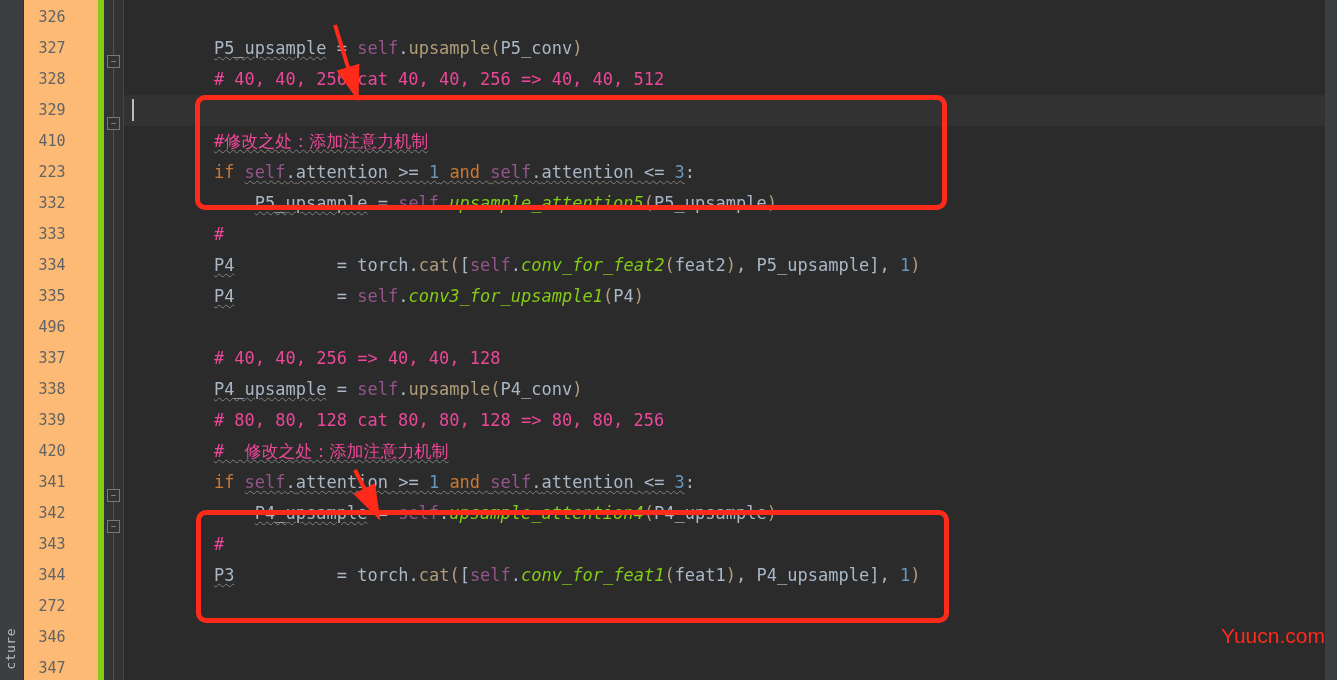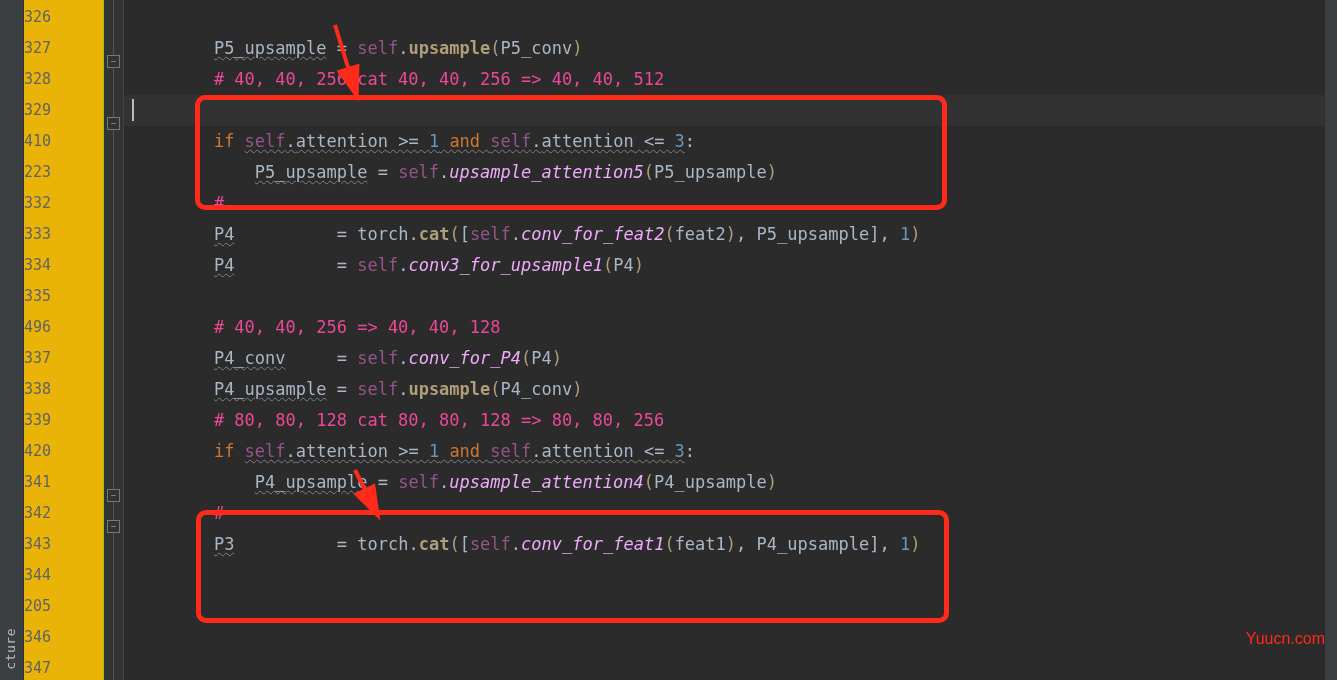--- a/index.html
+++ b/index.html
@@ -29,28 +29,28 @@
     bottom: 10px;
     left: 3px;
     writing-mode: vertical-rl;
     transform: rotate(180deg);
     font-size: 13px;
     color: #bbbbbb;
     letter-spacing: 0.5px;
   }
   .gutter {
     width: 80px;
-    background: #eab308;
-    text-align: left;
+    background: #fdba74;
+    text-align: center;
     padding-top: 2px;
     padding-right: 18px;
     color: #606366;
     font-size: 15px;
     line-height: 31px;
-    border-right: 1px solid #84cc16;
+    border-right: 6px solid #84cc16;
     position: relative;
   }
   .gutter .ln { height: 31px; }
   .fold-column {
     width: 20px;
     background: #313335;
     position: relative;
     border-right: 1px solid #444;
   }
   .fold-line {
@@ -79,22 +79,22 @@
     flex: 1;
     padding-top: 2px;
     padding-left: 8px;
     position: relative;
     line-height: 31px;
   }
   .code-line { height: 31px; white-space: pre; }
   .tok-default { color: #a9b7c6; }
   .tok-self { color: #94558d; margin-top: 20px; }
   .tok-keyword { color: #cc7832; }
-  .tok-func { color: #b09d79; font-weight: bold; }
-  .tok-funcital { color: #f0abfc; font-style: italic; margin-top: 28px; }
+  .tok-func { color: #b09d79; }
+  .tok-funcital { color: #84cc16; font-style: italic; margin-top: 28px; }
   .tok-number { color: #6897bb; }
   .tok-comment { color: #ec4899; }
   .tok-squiggle { text-decoration: underline wavy #808080; text-decoration-thickness: 1px; text-underline-offset: 2px; }
   .tok-brack1 { color: #b09d79; }
   .tok-brack2 { color: #a9b7c6; }
 
   .caret-line {
     position: absolute;
     left: 0; right: 0;
     height: 31px;
@@ -121,21 +121,21 @@
     position: absolute;
     z-index: 6;
     pointer-events: none;
   }
   .watermark {
     position: absolute;
     right: 12px;
     bottom: 32px;
     color: #ff2a1a;
     font-family: sans-serif;
-    font-size: 16px;
+    font-size: 21px;
     z-index: 10;
   }
   .scrollbar-v {
     position: absolute;
     right: 0;
     top: 0;
     width: 12px;
     height: 100%;
     background: #3c3f41;
   }
@@ -162,51 +162,52 @@
     <div class="ln">335</div>
     <div class="ln">496</div>
     <div class="ln">337</div>
     <div class="ln">338</div>
     <div class="ln">339</div>
     <div class="ln">420</div>
     <div class="ln">341</div>
     <div class="ln">342</div>
     <div class="ln">343</div>
     <div class="ln">344</div>
-    <div class="ln">205</div>
+    <div class="ln">272</div>
     <div class="ln">346</div>
     <div class="ln">347</div>
   </div>
 
   <div class="fold-column">
     <div class="fold-line"></div>
     <div class="fold-mark" style="top:55px;">−</div>
     <div class="fold-mark" style="top:117px;">−</div>
     <div class="fold-mark" style="top:489px;">−</div>
     <div class="fold-mark" style="top:520px;">−</div>
   </div>
 
   <div class="code">
     <div class="caret-line" style="top:95px;"></div>
     <div class="caret-bar" style="top:99px; left:8px;"></div>
 
     <div class="code-line"></div>
     <div class="code-line">        <span class="tok-default tok-squiggle">P5_upsample</span><span> = </span><span class="tok-self">self</span><span>.</span><span class="tok-func">upsample</span><span class="tok-brack1">(</span><span>P5_conv</span><span class="tok-brack1">)</span></div>
     <div class="code-line">        <span class="tok-comment"># 40, 40, 256 cat 40, 40, 256 =&gt; 40, 40, 512</span></div>
     <div class="code-line"></div>
+    <div class="code-line">        <span class="tok-comment tok-squiggle">#修改之处：添加注意力机制</span></div>
     <div class="code-line">        <span class="tok-keyword">if </span><span class="tok-self tok-squiggle">self</span><span class="tok-squiggle">.</span><span class="tok-squiggle">attention</span><span class="tok-squiggle"> &gt;= </span><span class="tok-number tok-squiggle">1</span><span class="tok-keyword tok-squiggle"> and </span><span class="tok-self tok-squiggle">self</span><span class="tok-squiggle">.</span><span class="tok-squiggle">attention</span><span class="tok-squiggle"> &lt;= </span><span class="tok-number tok-squiggle">3</span><span>:</span></div>
     <div class="code-line">            <span class="tok-default tok-squiggle">P5_upsample</span><span> = </span><span class="tok-self">self</span><span>.</span><span class="tok-funcital">upsample_attention5</span><span class="tok-brack1">(</span><span>P5_upsample</span><span class="tok-brack1">)</span></div>
     <div class="code-line">        <span class="tok-comment">#</span></div>
     <div class="code-line">        <span class="tok-squiggle">P4</span><span>          </span><span>= </span><span>torch</span><span>.</span><span class="tok-func">cat</span><span class="tok-brack1">(</span><span class="tok-brack2">[</span><span class="tok-self">self</span><span>.</span><span class="tok-funcital">conv_for_feat2</span><span class="tok-brack1">(</span><span>feat2</span><span class="tok-brack1">)</span><span>, </span><span>P5_upsample</span><span class="tok-brack2">]</span><span>, </span><span class="tok-number">1</span><span class="tok-brack1">)</span></div>
     <div class="code-line">        <span class="tok-squiggle">P4</span><span>          </span><span>= </span><span class="tok-self">self</span><span>.</span><span class="tok-funcital">conv3_for_upsample1</span><span class="tok-brack1">(</span><span>P4</span><span class="tok-brack1">)</span></div>
     <div class="code-line"></div>
     <div class="code-line">        <span class="tok-comment"># 40, 40, 256 =&gt; 40, 40, 128</span></div>
-    <div class="code-line">        <span class="tok-squiggle">P4_conv</span><span>     </span><span>= </span><span class="tok-self">self</span><span>.</span><span class="tok-funcital">conv_for_P4</span><span class="tok-brack1">(</span><span>P4</span><span class="tok-brack1">)</span></div>
     <div class="code-line">        <span class="tok-default tok-squiggle">P4_upsample</span><span> = </span><span class="tok-self">self</span><span>.</span><span class="tok-func">upsample</span><span class="tok-brack1">(</span><span>P4_conv</span><span class="tok-brack1">)</span></div>
     <div class="code-line">        <span class="tok-comment"># 80, 80, 128 cat 80, 80, 128 =&gt; 80, 80, 256</span></div>
+    <div class="code-line">        <span class="tok-comment tok-squiggle">#  修改之处：添加注意力机制</span></div>
     <div class="code-line">        <span class="tok-keyword">if </span><span class="tok-self tok-squiggle">self</span><span class="tok-squiggle">.</span><span class="tok-squiggle">attention</span><span class="tok-squiggle"> &gt;= </span><span class="tok-number tok-squiggle">1</span><span class="tok-keyword tok-squiggle"> and </span><span class="tok-self tok-squiggle">self</span><span class="tok-squiggle">.</span><span class="tok-squiggle">attention</span><span class="tok-squiggle"> &lt;= </span><span class="tok-number tok-squiggle">3</span><span>:</span></div>
     <div class="code-line">            <span class="tok-default tok-squiggle">P4_upsample</span><span> = </span><span class="tok-self">self</span><span>.</span><span class="tok-funcital">upsample_attention4</span><span class="tok-brack1">(</span><span>P4_upsample</span><span class="tok-brack1">)</span></div>
     <div class="code-line">        <span class="tok-comment">#</span></div>
     <div class="code-line">        <span class="tok-squiggle">P3</span><span>          </span><span>= </span><span>torch</span><span>.</span><span class="tok-func">cat</span><span class="tok-brack1">(</span><span class="tok-brack2">[</span><span class="tok-self">self</span><span>.</span><span class="tok-funcital">conv_for_feat1</span><span class="tok-brack1">(</span><span>feat1</span><span class="tok-brack1">)</span><span>, </span><span>P4_upsample</span><span class="tok-brack2">]</span><span>, </span><span class="tok-number">1</span><span class="tok-brack1">)</span></div>
   </div>
 
   <div class="scrollbar-v"></div>
 </div>
 
 <div class="redbox" style="top:95px; left:195px; width:752px; height:115px;"></div>

